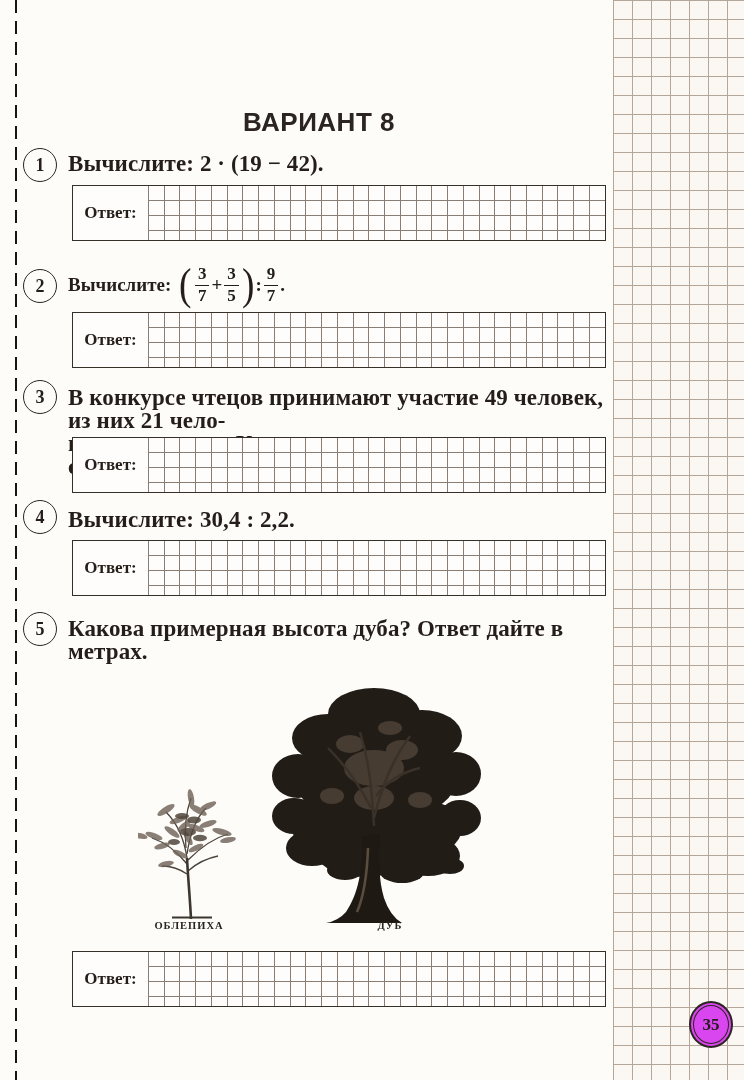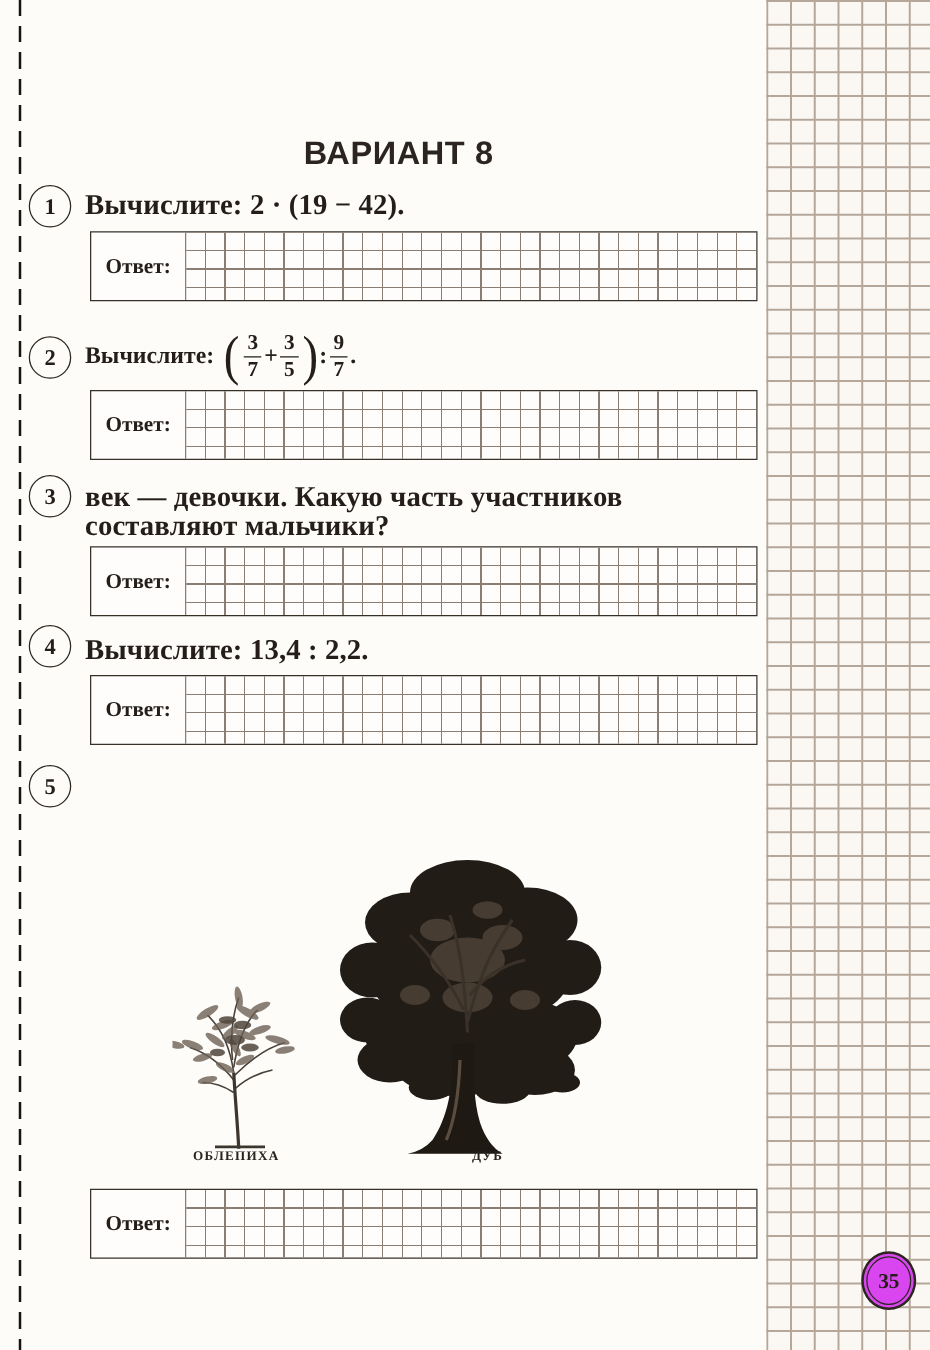--- a/index.html
+++ b/index.html
@@ -121,40 +121,42 @@
 </div>
 <div class="answer-box" style="top:312px">
   <div class="answer-label">Ответ:</div>
   <div class="answer-grid"></div>
 </div>
 
 <div class="pcircle" style="top:380px">
   <span>3</span>
 </div>
 <div class="ptext" style="top:386px">
+  <div>В конкурсе чтецов принимают участие 49 человек, из них 21 чело-</div>
   <div>век — девочки. Какую часть участников составляют мальчики?</div>
 </div>
 <div class="answer-box" style="top:437px">
   <div class="answer-label">Ответ:</div>
   <div class="answer-grid"></div>
 </div>
 
 <div class="pcircle" style="top:500px">
   <span>4</span>
 </div>
-<div class="ptext" style="top:508px">Вычислите: 13,4 : 2,2.</div>
+<div class="ptext" style="top:508px">Вычислите: 30,4 : 2,2.</div>
 <div class="answer-box" style="top:540px">
   <div class="answer-label">Ответ:</div>
   <div class="answer-grid"></div>
 </div>
 
 <div class="pcircle" style="top:612px">
   <span>5</span>
 </div>
 <div class="ptext" style="top:617px">
+  <div>Какова примерная высота дуба? Ответ дайте в метрах.</div>
 </div>
 
 <svg class="tree" style="left:138px;top:776px;width:108px;height:146px" viewBox="0 0 108 146">
   <g stroke="#4a423a" stroke-width="1.3" fill="none">
     <path d="M49,82 C46,62 40,48 28,36"></path>
     <path d="M49,78 C52,58 58,42 68,32"></path>
     <path d="M49,88 C38,74 26,66 14,62"></path>
     <path d="M50,84 C62,72 76,62 90,58"></path>
     <path d="M48,72 C46,52 48,36 53,22"></path>
     <path d="M50,95 C60,86 70,82 80,80"></path>

